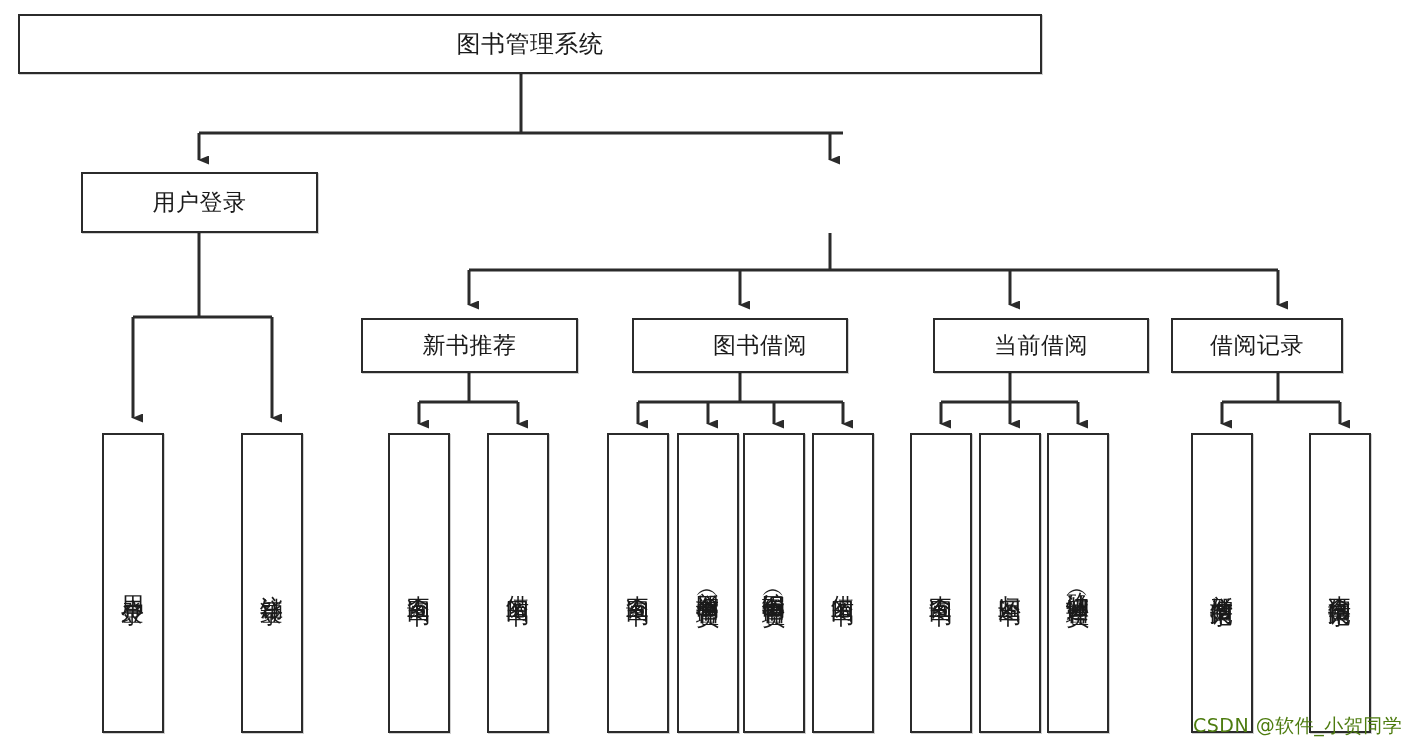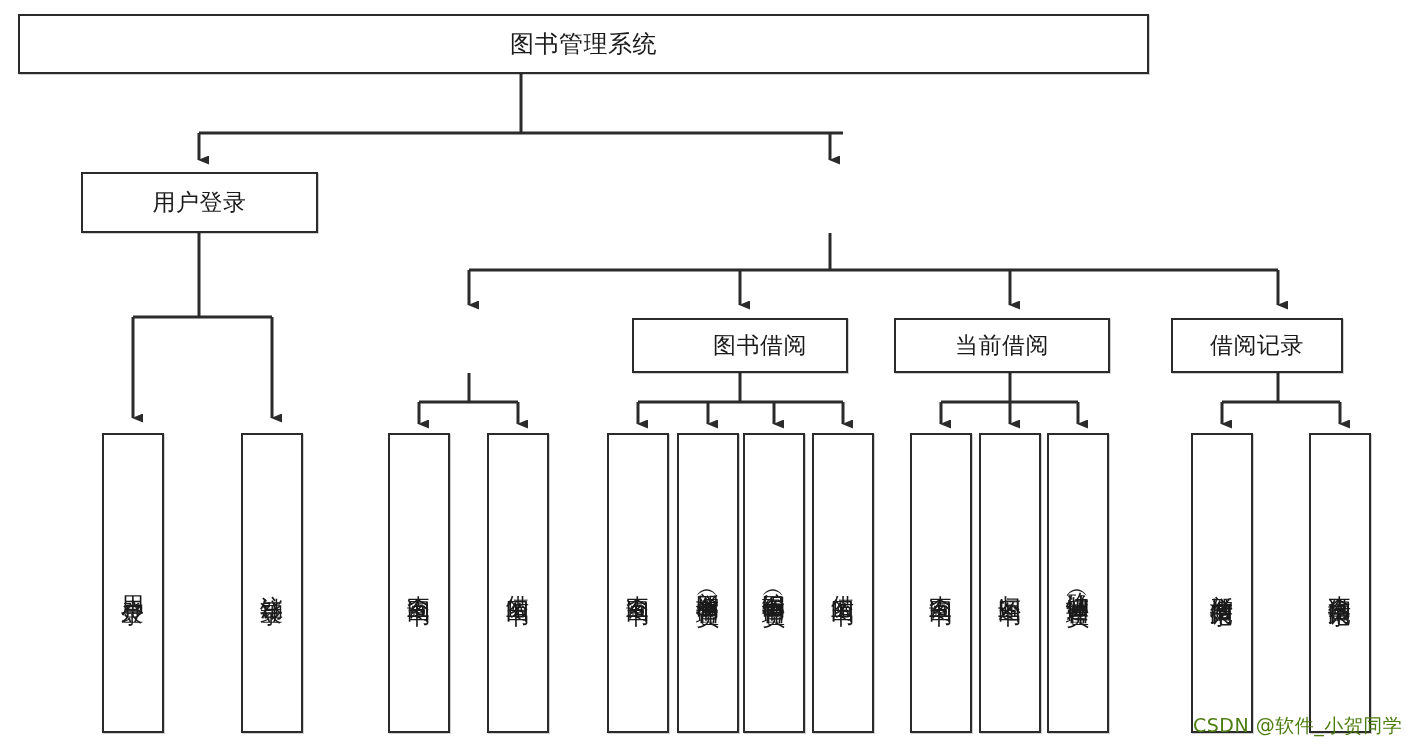--- a/index.html
+++ b/index.html
@@ -126,32 +126,35 @@
       <path d="M1010,402 L1010,424" marker-end="url(#arrowhead)"></path>
       <path d="M1078,402 L1078,424" marker-end="url(#arrowhead)"></path>
 
       <path d="M1278,373 L1278,402"></path>
       <path d="M1222,402 L1340,402"></path>
       <path d="M1222,402 L1222,424" marker-end="url(#arrowhead)"></path>
       <path d="M1340,402 L1340,424" marker-end="url(#arrowhead)"></path>
     </g>
   </svg>
 
-  <div class="node horz root" style="left:18px; top:14px; width:1131px; height:60px;">
+  <div class="node horz root" style="left:18px; top:14px; width:1024px; height:60px;">
     <span class="label">图书管理系统</span>
   </div>
 
   <div class="node horz" style="left:81px; top:172px; width:237px; height:61px;">
     <span class="label">用户登录</span>
   </div>
 
+  <div class="node horz" style="left:361px; top:318px; width:217px; height:55px;">
+    <span class="label">新书推荐</span>
+  </div>
   <div class="node horz" style="left:632px; top:318px; width:216px; height:55px;padding-left:40px;">
     <span class="label">图书借阅</span>
   </div>
-  <div class="node horz" style="left:894px; top:318px; width:216px; height:55px;">
+  <div class="node horz" style="left:933px; top:318px; width:216px; height:55px;">
     <span class="label">当前借阅</span>
   </div>
   <div class="node horz" style="left:1171px; top:318px; width:172px; height:55px;">
     <span class="label">借阅记录</span>
   </div>
 
   <div class="node vert" style="left:102px; top:433px; width:62px; height:300px;">
     <span class="label">用户登录</span>
   </div>
   <div class="node vert" style="left:241px; top:433px; width:62px; height:300px;">

